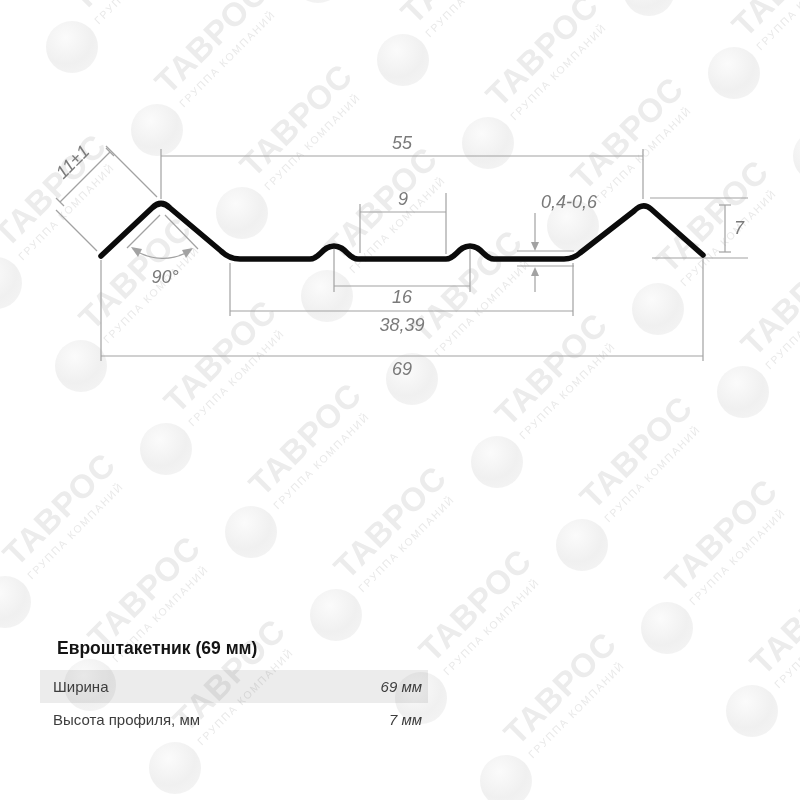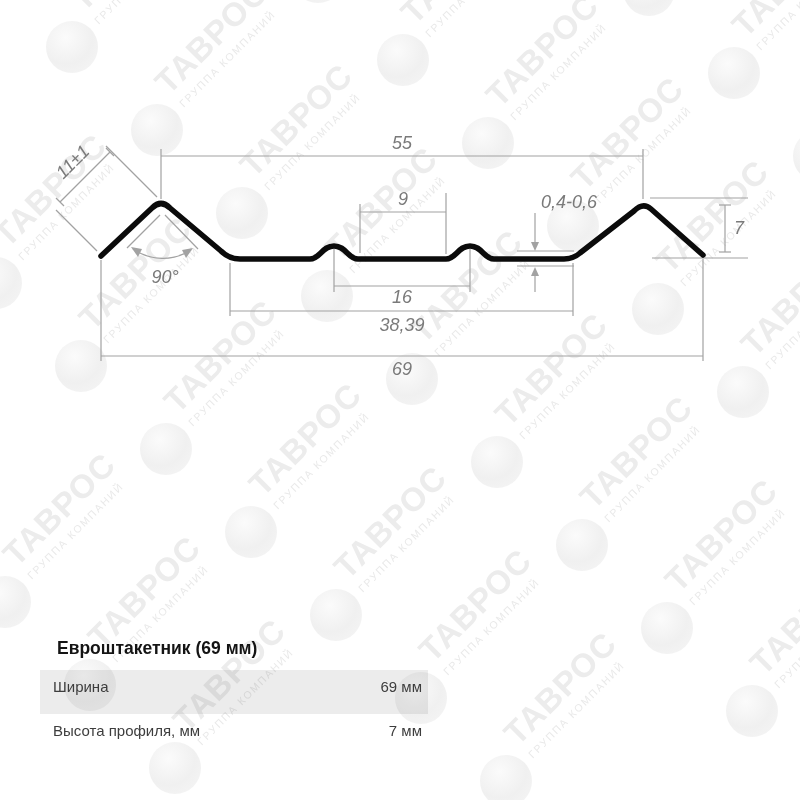--- a/index.html
+++ b/index.html
@@ -26,24 +26,24 @@
   .arrowhead{fill:#a2a2a2;stroke:none;}
   .profile-line{stroke:#0b0b0b;stroke-width:5.5;fill:none;stroke-linecap:round;
      stroke-linejoin:round;}
 
   
   .product-block{position:absolute;left:0;top:0;z-index:1;width:800px;}
   .product-title{position:absolute;left:57px;top:638px;font-size:17.5px;font-weight:700;
      color:#141414;}
   .spec-table{position:absolute;left:40px;top:670px;width:388px;}
   .spec-row{display:flex;justify-content:space-between;height:33px;line-height:33px;
-     padding:0 6px 11px 13px;font-size:15px;color:#3d3d3d;}
+     padding:0 6px 0 13px;font-size:15px;color:#3d3d3d;}
   .spec-row.alt{background:rgba(0,0,0,0.075);}
   .spec-label{white-space:nowrap;}
-  .spec-value{white-space:nowrap;}
+  .spec-value{white-space:nowrap;font-style:italic;}
 </style>
 </head>
 <body>
 
 <div class="stage">
 
   <div id="watermark-layer">
       <div class="wm" style="left: 5px; top: 602px;">
         <div class="wm-circle"></div>
         <div class="wm-text">

